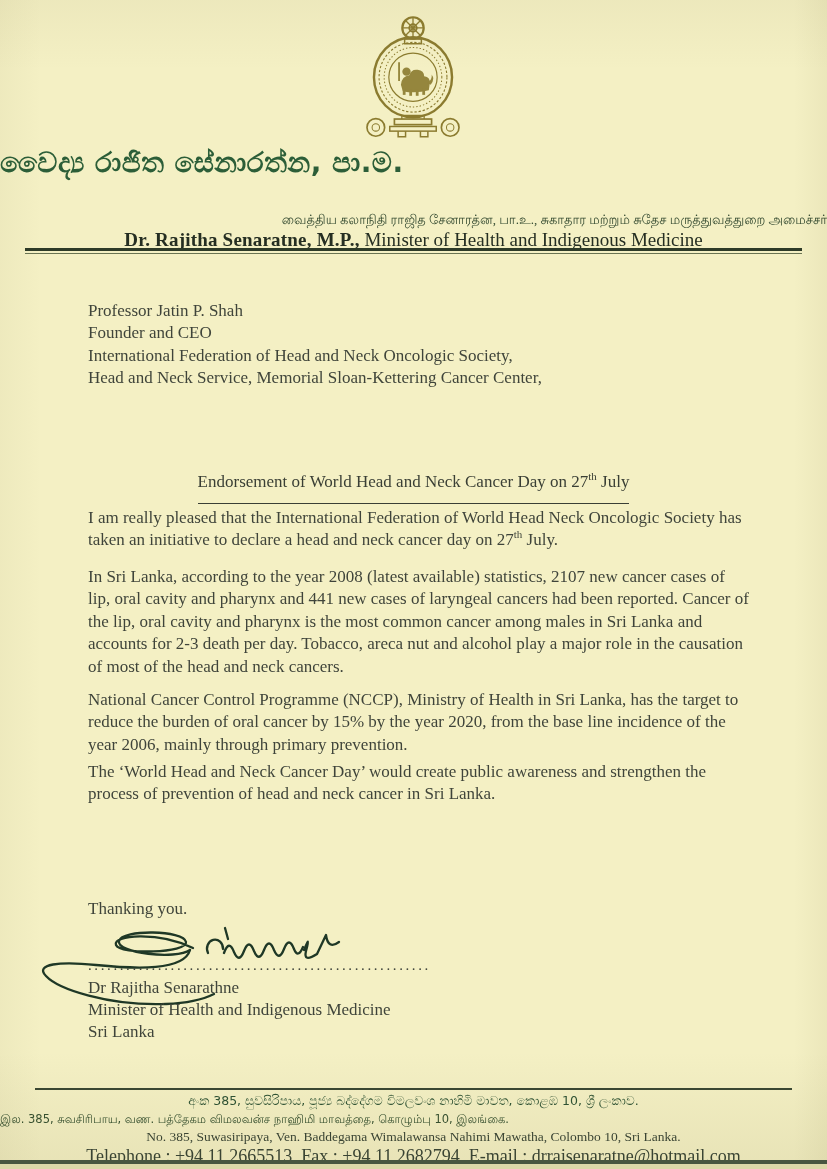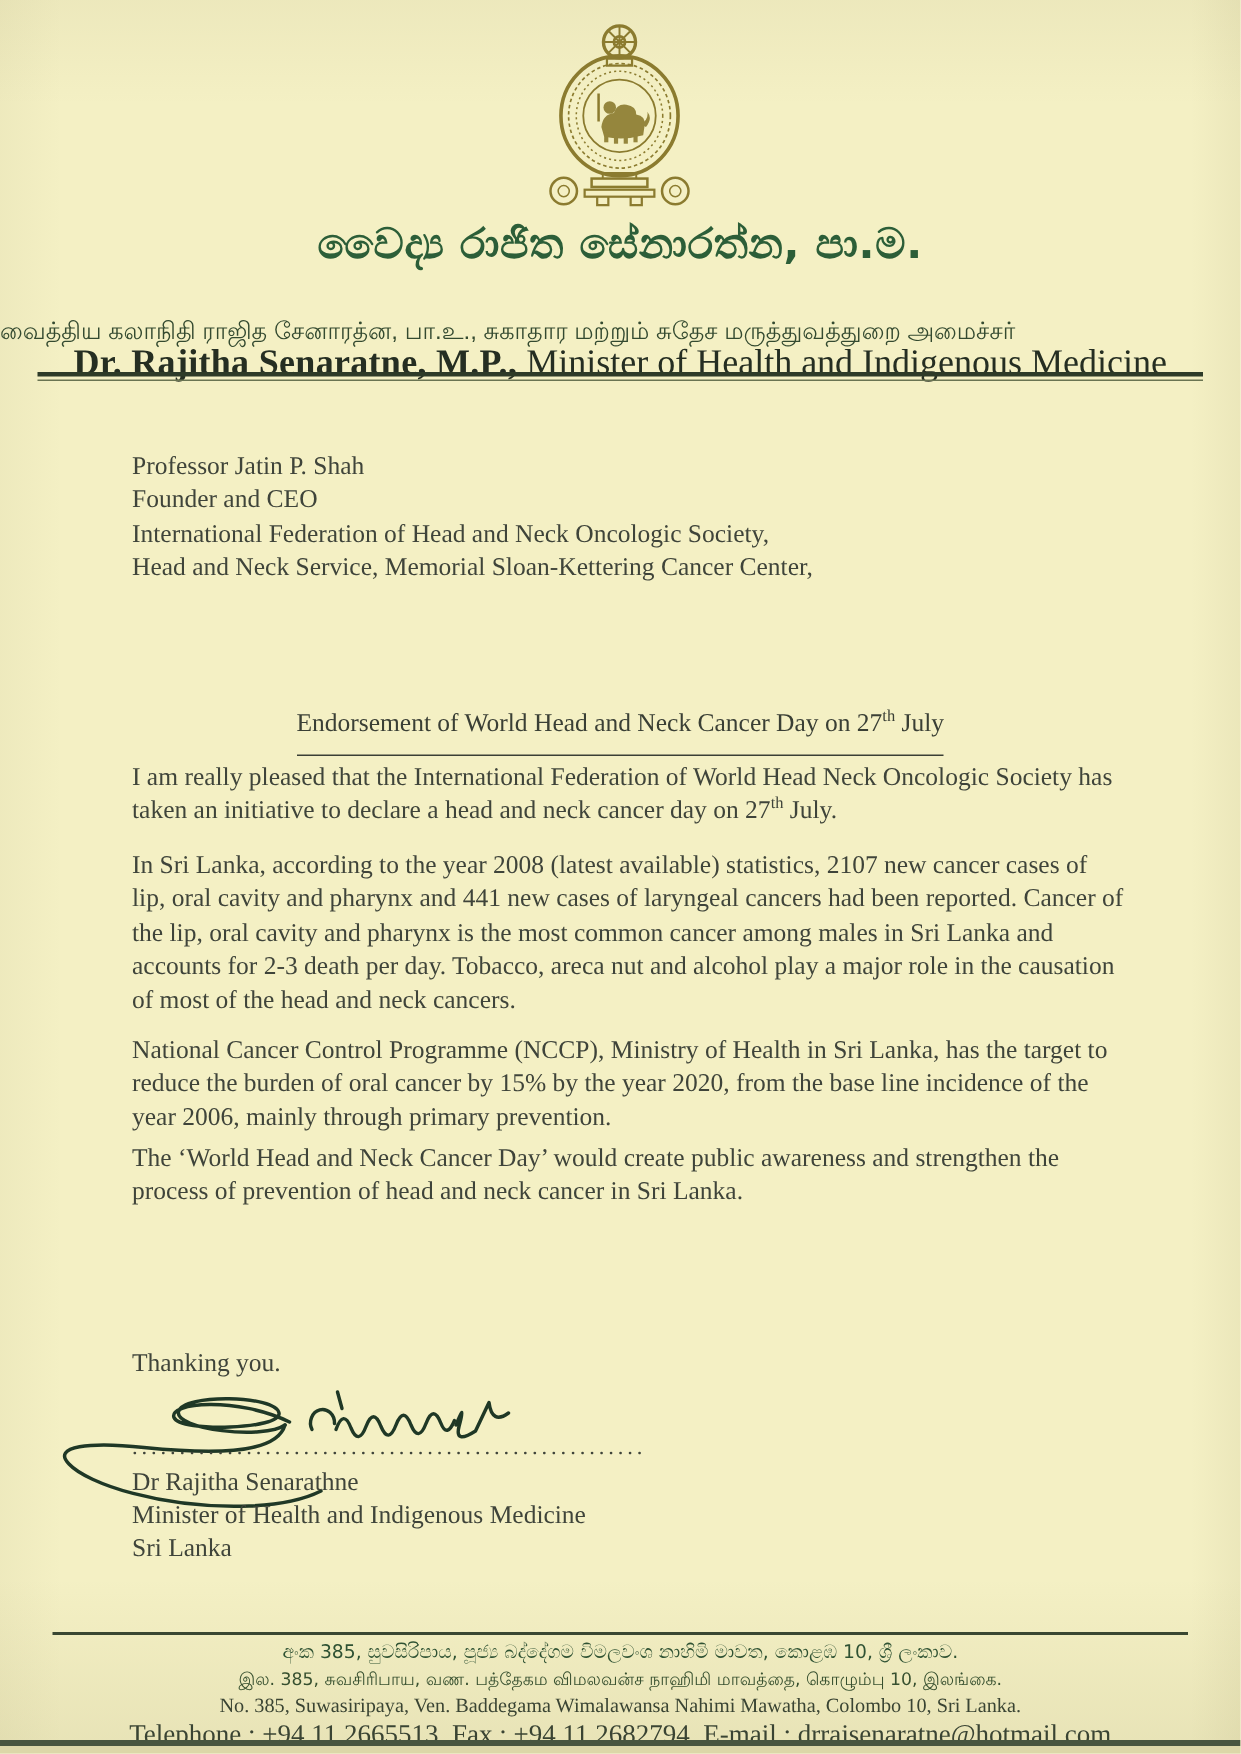--- a/index.html
+++ b/index.html
@@ -12,30 +12,30 @@
       linear-gradient(180deg, rgba(120,110,60,.06) 0%, rgba(0,0,0,0) 6%, rgba(0,0,0,0) 90%, rgba(120,110,60,.10) 100%),
       linear-gradient(90deg, rgba(120,110,60,.05) 0%, rgba(0,0,0,0) 5%, rgba(0,0,0,0) 96%, rgba(120,110,60,.07) 100%),
       #f4f0c4;
     color:#3f443a;
   }
 
   .abs { position:absolute; }
 
   
   .emblem { left:357px; top:14px; width:112px; height:132px; }
-  .hdr-si1 { left:0; top:146px; width:100%; text-align:center;
+  .hdr-si1 { left:0; top:146px; width:100%; 
     font-family:"DejaVu Sans", sans-serif; font-weight:bold; font-size:28px;
     color:#2c5e38; letter-spacing:.5px; }
   .hdr-si2 { left:0; top:183px; width:100%; text-align:center;
     font-family:"DejaVu Sans", sans-serif; font-weight:bold; font-size:22px;
     color:#2c5e38; }
-  .hdr-ta { left:0; top:212px; width:100%; text-align:left;
-    font-family:Liberation Sans, sans-serif; font-size:16px; color:#344a30; }
+  .hdr-ta { left:0; top:212px; width:100%; text-align:right;
+    font-family:Liberation Serif, serif; font-size:13px; color:#344a30; }
   .hdr-en { left:0; top:229px; width:100%; text-align:center;
-    font-size:24px; color:#252e22; }
+    font-size:19px; color:#252e22; }
   .hdr-en b { letter-spacing:.2px; }
   .hdr-rule { left:25px; top:248px; width:777px; height:6px;
     border-top:3px solid #2e3b28; border-bottom:1px solid #6a7452; }
 
   
   .serif17 { font-size:17px; line-height:22.4px; color:#3f443a; }
   .recipient { left:88px; top:300px; width:620px; }
   .subject { left:0; top:472px; width:100%; text-align:center; font-size:17px; color:#3a3f35; }
   .subject .u { border-bottom:1.4px solid #3a3f35; padding-bottom:12px; }
   .para { left:88px; width:662px; }
@@ -52,21 +52,21 @@
   .sig-dots { left:88px; top:957px; width:400px; font-size:15px; letter-spacing:2.6px;
     color:#3f443a; white-space:nowrap; overflow:hidden; }
   .sig-name { left:88px; top:977px; }
   .sig-title { left:88px; top:999px; }
   .sig-country { left:88px; top:1021px; }
 
   
   .ftr-rule { left:35px; top:1088px; width:757px; height:2px; background:#3a4732; }
   .ftr-si { left:0; top:1093px; width:100%; text-align:center;
     font-family:"DejaVu Sans", sans-serif; font-size:12.5px; color:#2f5233; }
-  .ftr-ta { left:0; top:1112px; width:100%; text-align:center;
+  .ftr-ta { left:0; top:1112px; width:100%; 
     font-family:"DejaVu Sans", sans-serif; font-size:11.5px; color:#37502f; }
   .ftr-en { left:0; top:1129px; width:100%; text-align:center;
     font-size:13.5px; color:#3a4433; }
   .ftr-tel { left:0; top:1146px; width:100%; text-align:center;
     font-size:18px; color:#3a4433; }
   .scan-edge { left:0; top:1160px; width:100%; height:4px; background:#48553f; }
   .scan-edge2 { left:0; top:1164px; width:100%; height:5px; background:#dcd7a8; }
 </style>
 </head>
 <body>

